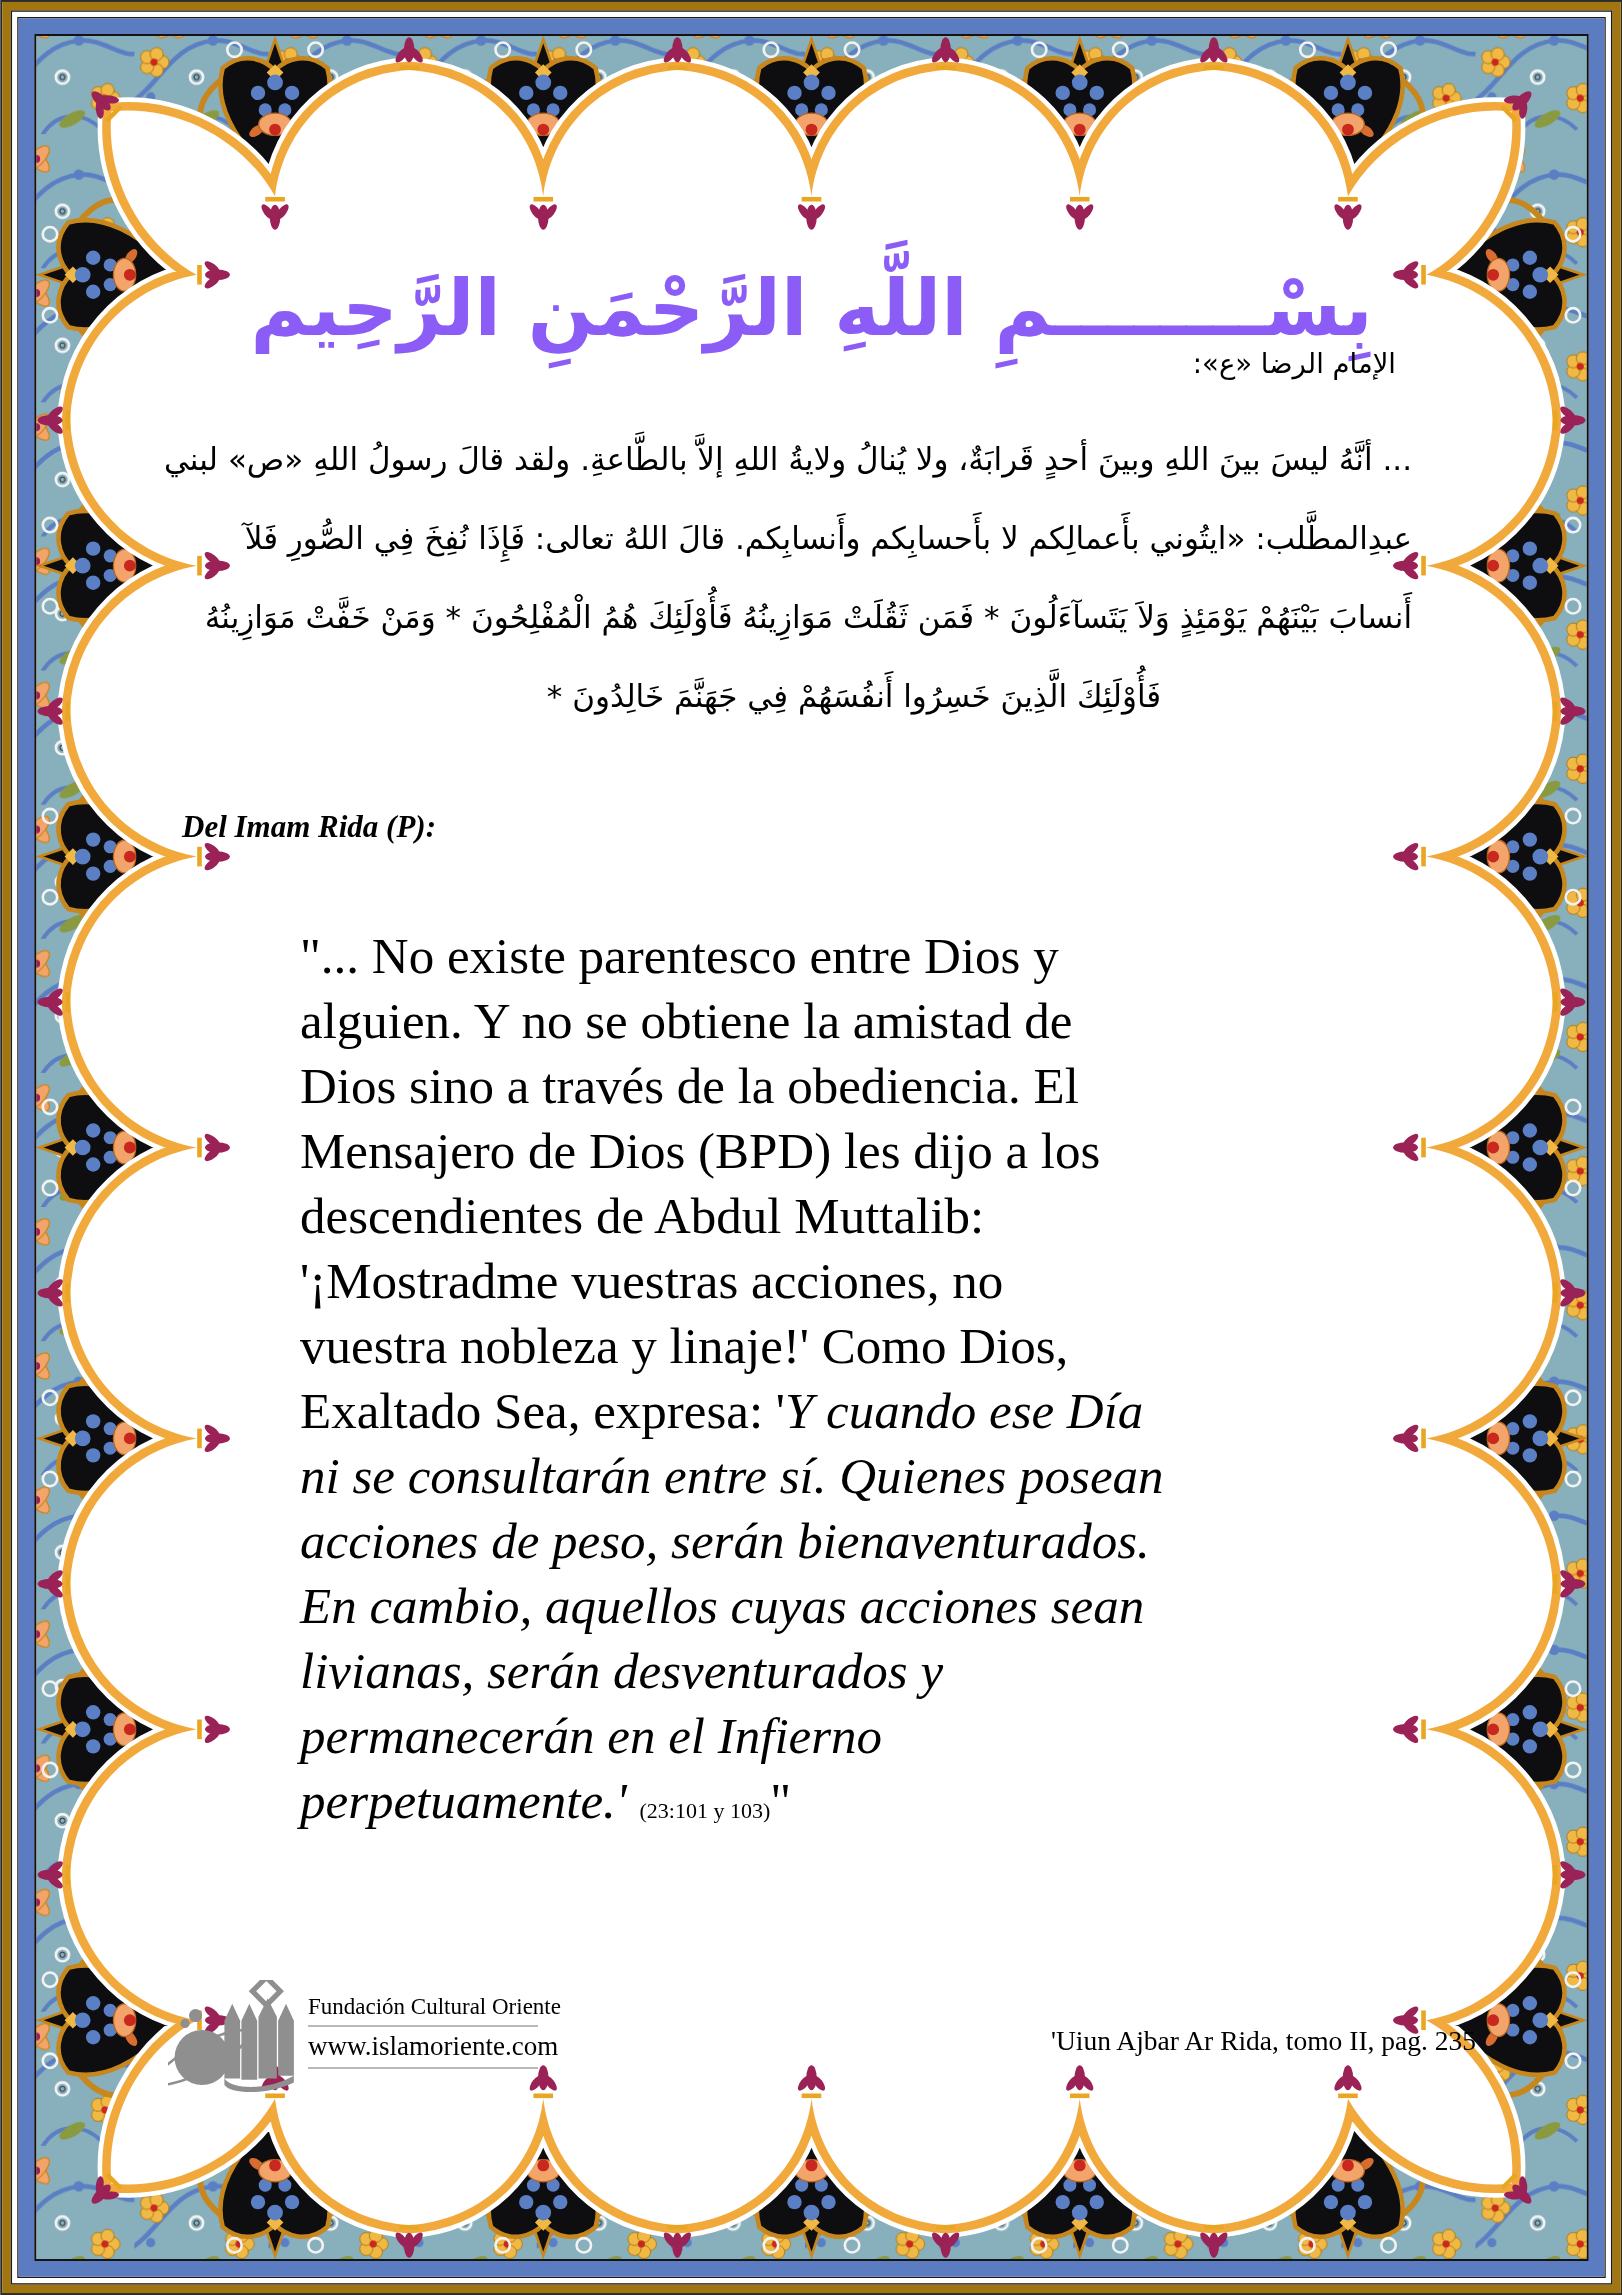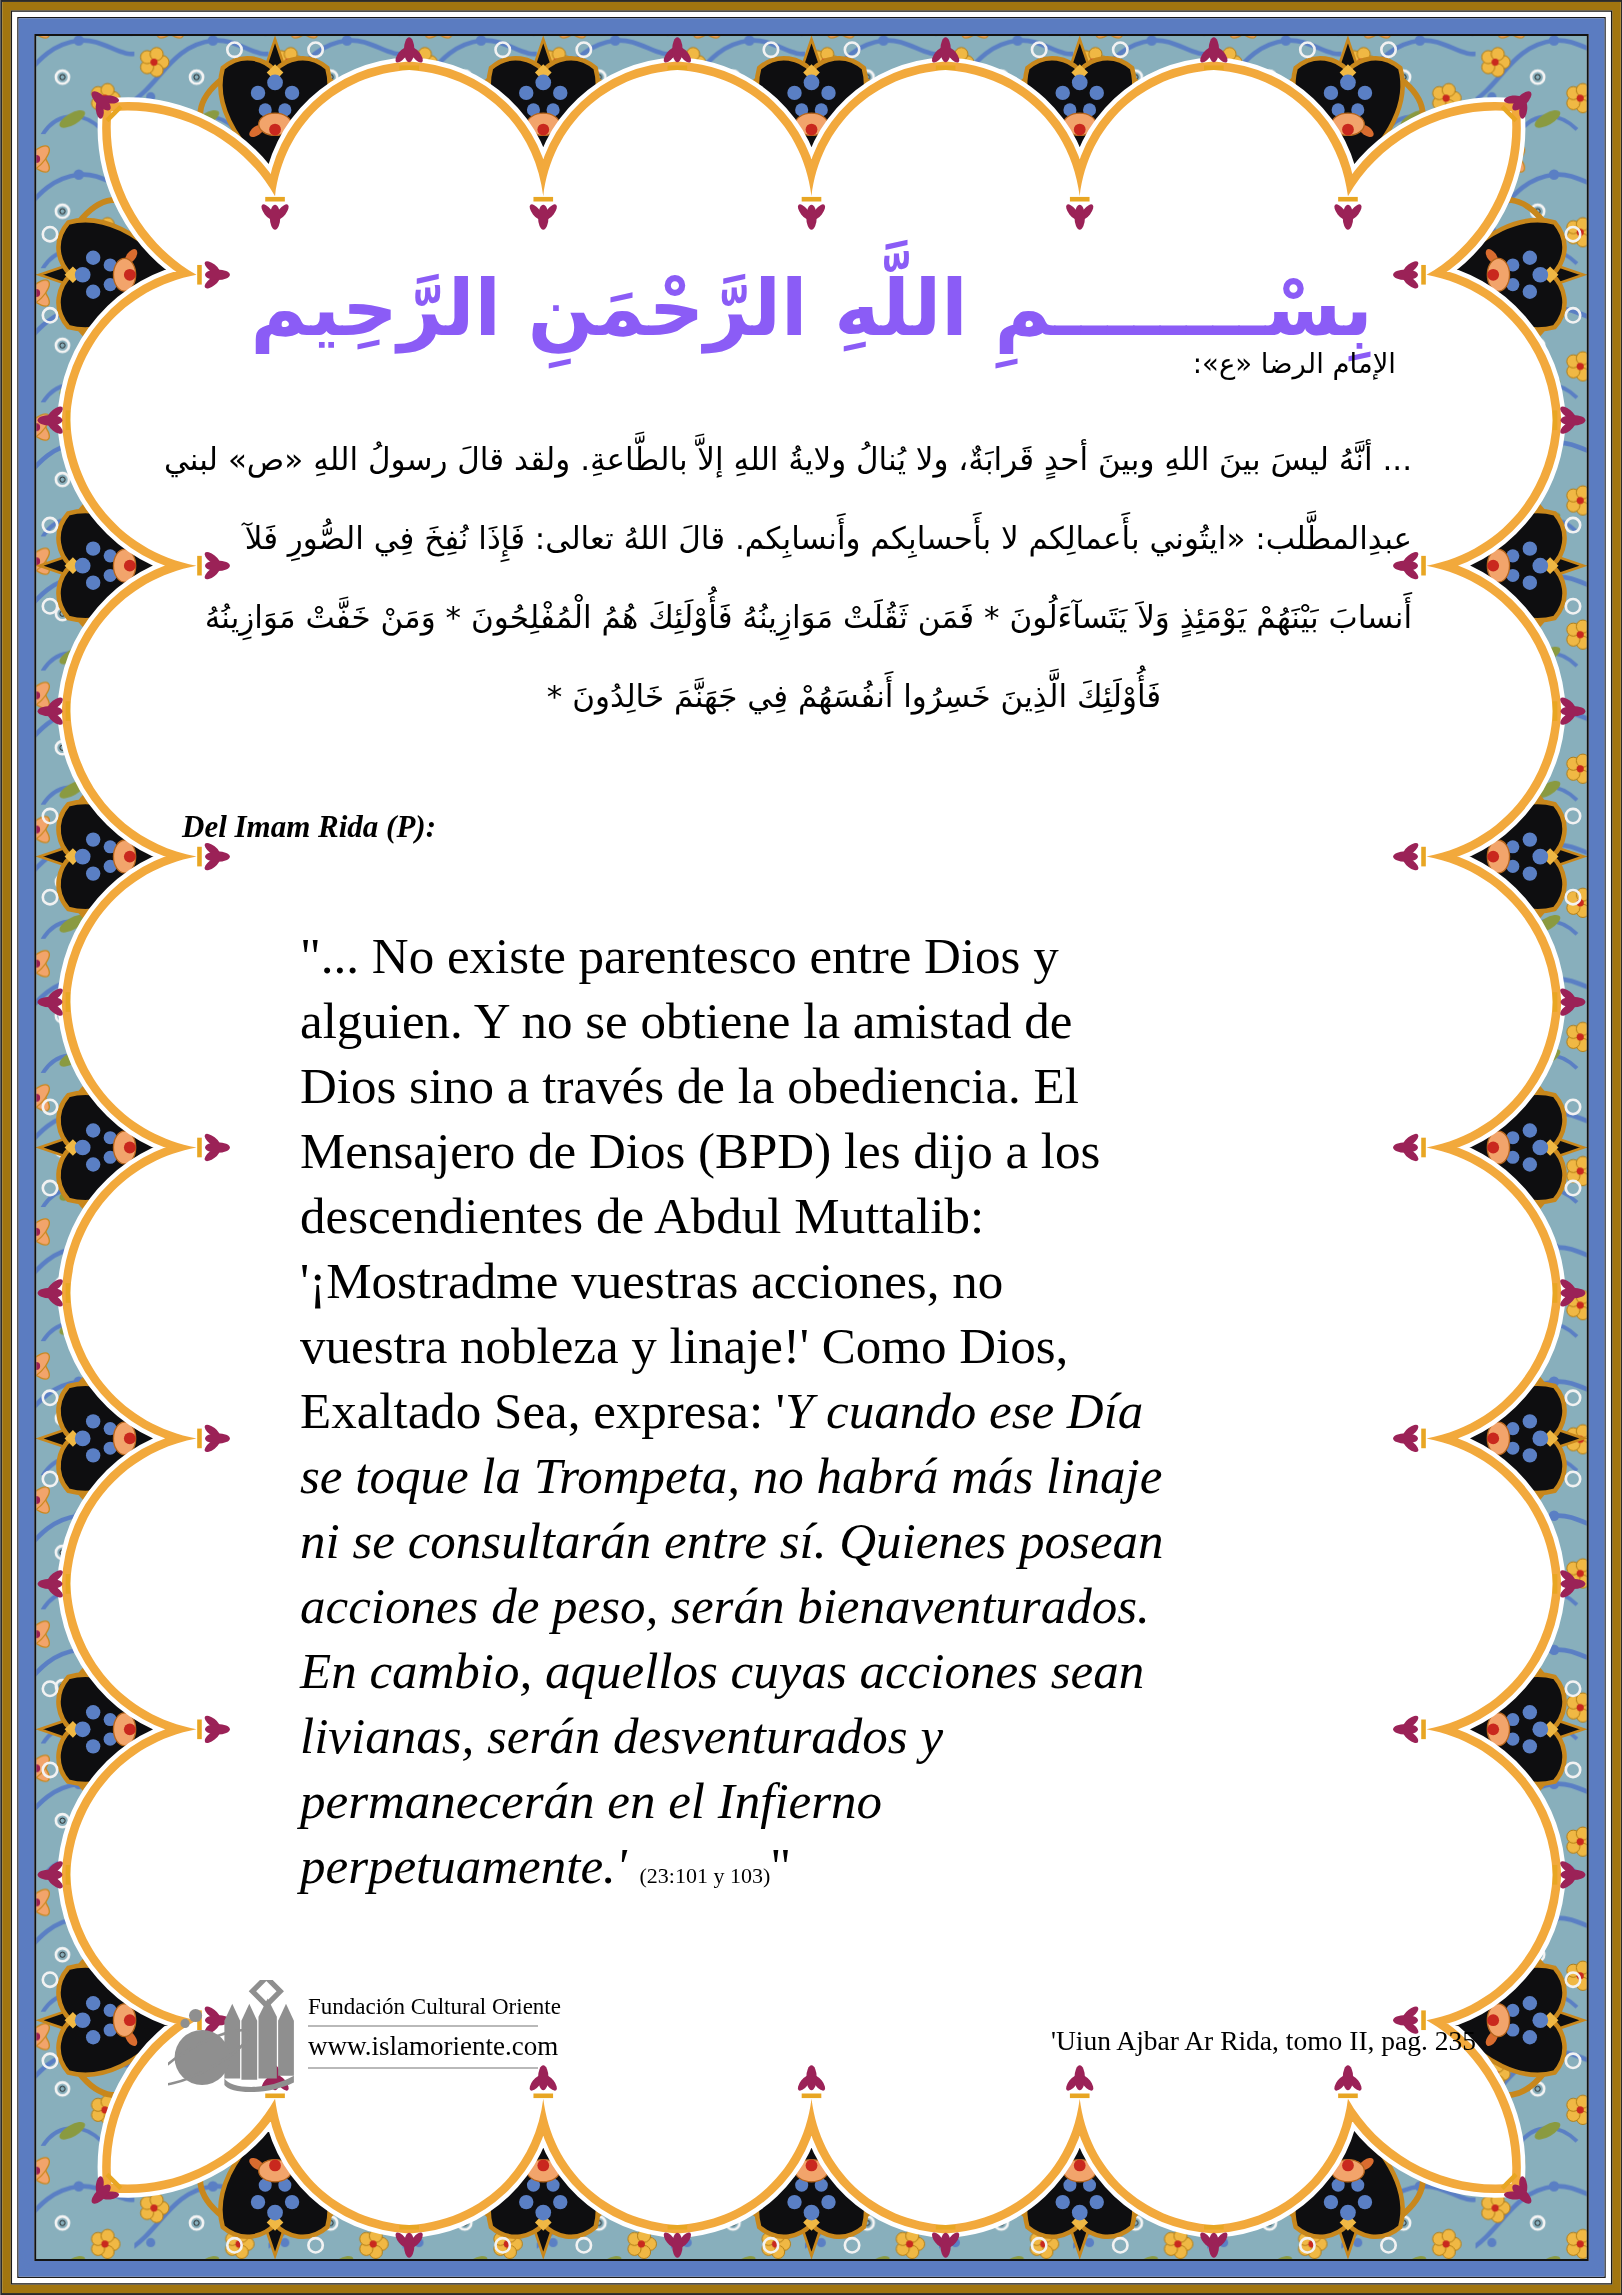--- a/index.html
+++ b/index.html
@@ -196,21 +196,20 @@
 
 <div class="abs" id="spanish">
     <div class="sp-line"><span class="seg-r">"... No existe parentesco entre Dios y</span></div>
     <div class="sp-line"><span class="seg-r">alguien. Y no se obtiene la amistad de</span></div>
     <div class="sp-line"><span class="seg-r">Dios sino a través de la obediencia. El</span></div>
     <div class="sp-line"><span class="seg-r">Mensajero de Dios (BPD) les dijo a los</span></div>
     <div class="sp-line"><span class="seg-r">descendientes de Abdul Muttalib:</span></div>
     <div class="sp-line"><span class="seg-r">'¡Mostradme vuestras acciones, no</span></div>
     <div class="sp-line"><span class="seg-r">vuestra nobleza y linaje!' Como Dios,</span></div>
     <div class="sp-line"><span class="seg-r">Exaltado Sea, expresa: '</span><span class="seg-i">Y cuando ese Día</span></div>
-    <div class="sp-line"><span class="seg-i">se toque la Trompeta, no habrá más linaje</span></div>
     <div class="sp-line"><span class="seg-i">ni se consultarán entre sí. Quienes posean</span></div>
     <div class="sp-line"><span class="seg-i">acciones de peso, serán bienaventurados.</span></div>
     <div class="sp-line"><span class="seg-i">En cambio, aquellos cuyas acciones sean</span></div>
     <div class="sp-line"><span class="seg-i">livianas, serán desventurados y</span></div>
     <div class="sp-line"><span class="seg-i">permanecerán en el Infierno</span></div>
     <div class="sp-line"><span class="seg-i">perpetuamente.' </span><span class="seg-s">(23:101 y 103)</span><span class="seg-r">"</span></div>
   </div>
 
 <div class="abs" id="reference">'Uiun Ajbar Ar Rida, tomo II, pag. 235</div>
 

